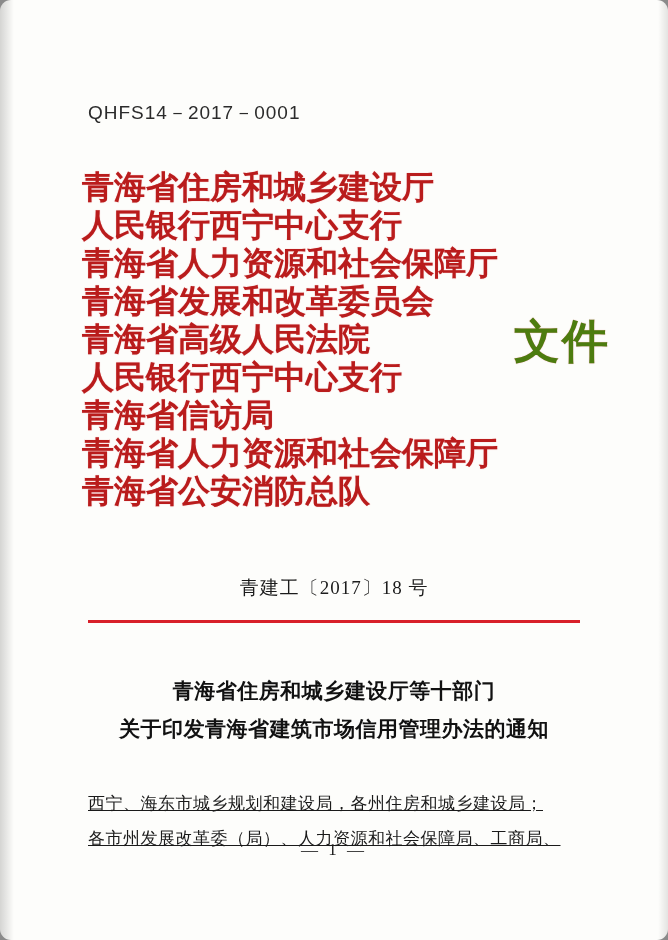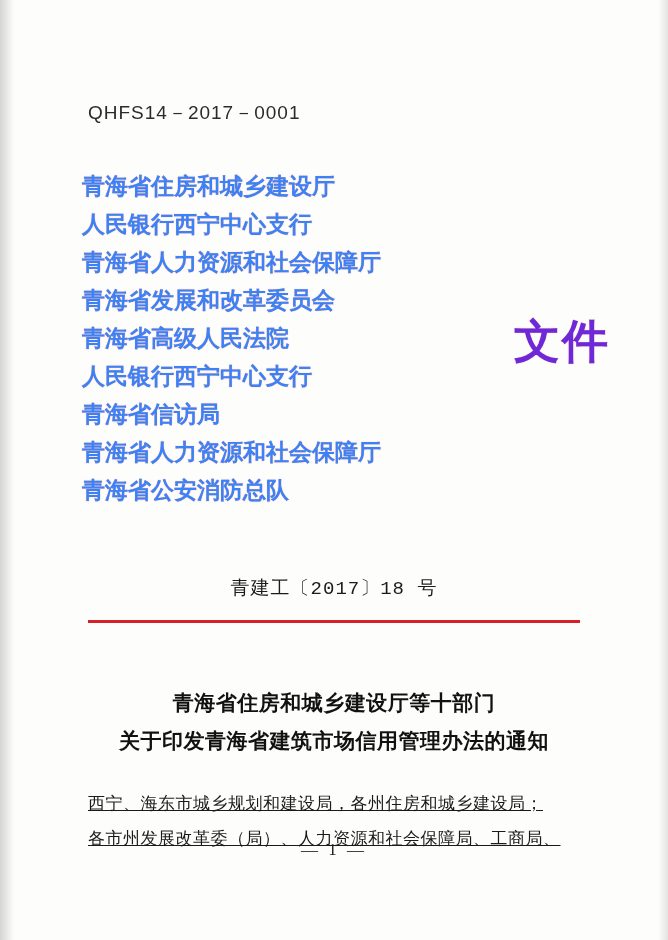--- a/index.html
+++ b/index.html
@@ -8,20 +8,21 @@
     background: #8a8a8a;
   }
   .page {
     position: relative;
     width: 668px;
     height: 940px;
     background: #fdfdfb;
     overflow: hidden;
     font-family: "Liberation Serif", "DejaVu Serif", serif;
     box-sizing: border-box;
+    border-radius: 11px;
   }
   
   .page::before {
     content: "";
     position: absolute;
     left: 0; top: 0; bottom: 0;
     width: 14px;
     background: linear-gradient(to right, rgba(0,0,0,0.16), rgba(0,0,0,0));
     pointer-events: none;
   }
@@ -53,75 +54,73 @@
   }
 
   .org-list {
     position: absolute;
     left: 82px;
     top: 0;
     width: 430px;
   }
 
   .org-line {
-    color: #3b82f6;
+    color: #b91c1c;
     font-weight: bold;
-    font-size: 23px;
+    font-size: 32px;
     line-height: 38px;
     height: 38px;
     display: flex;
     justify-content: space-between;
     white-space: nowrap;
     font-family: "Liberation Serif", "DejaVu Serif", serif;
     text-shadow: 0 0 1px rgba(216,32,42,0.45);
   }
   .org-line span { display: inline-block; }
   
   .org-line.tight { justify-content: space-between; letter-spacing: 0px; }
 
   .wenjian {
     position: absolute;
     right: 58px;
     top: 148px;
-    color: #6d28d9;
+    color: #4d7c0f;
     font-weight: bold;
     font-size: 46px;
     line-height: 52px;
     letter-spacing: 2px;
     text-shadow: 0 0 1px rgba(216,32,42,0.45);
   }
 
   .doc-number {
     position: absolute;
     left: 0;
     right: 0;
     top: 575px;
     text-align: center;
     font-size: 19px;
     color: #1c1c1c;
     letter-spacing: 1px;
-    font-family: Liberation Mono, monospace;
   }
 
   .red-rule {
     position: absolute;
     left: 88px;
     right: 88px;
     top: 620px;
     height: 3px;
     background: #d8202a;
   }
 
   .title-block {
     position: absolute;
     left: 70px;
     right: 70px;
     top: 672px;
     text-align: center;
-    margin-top: 12px;
   }
   .title-line {
     font-size: 21px;
     font-weight: bold;
     color: #111;
     line-height: 38px;
     letter-spacing: 0.5px;
   }
 
   .body-block {

